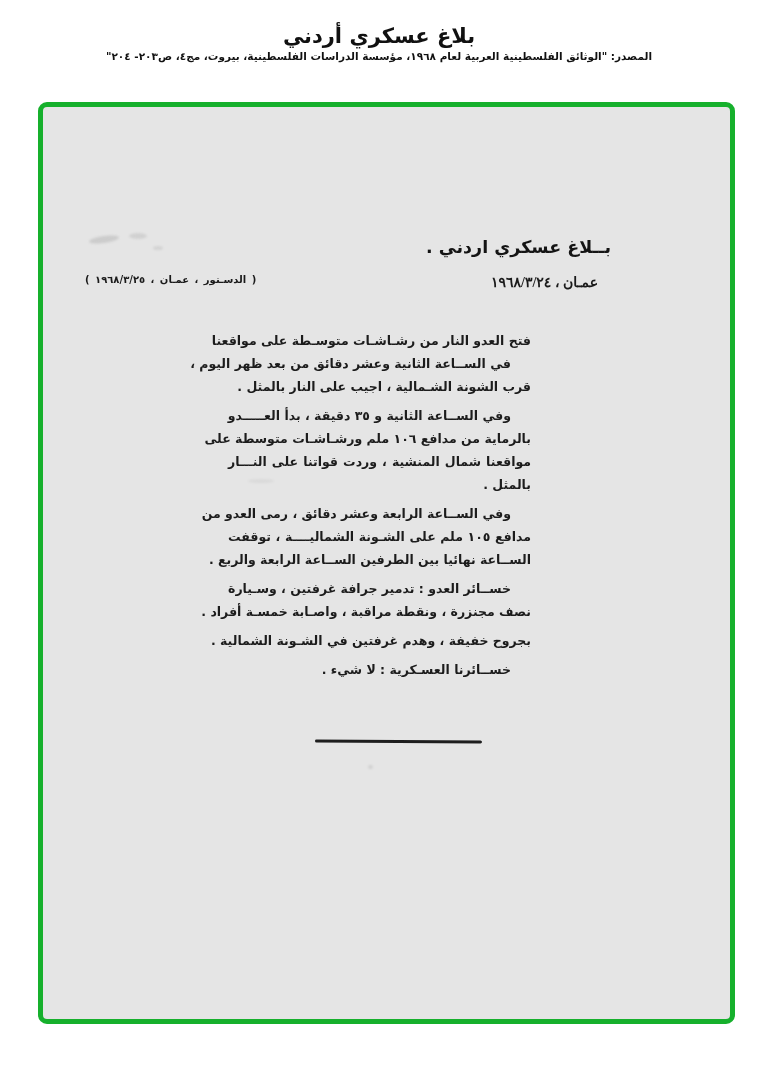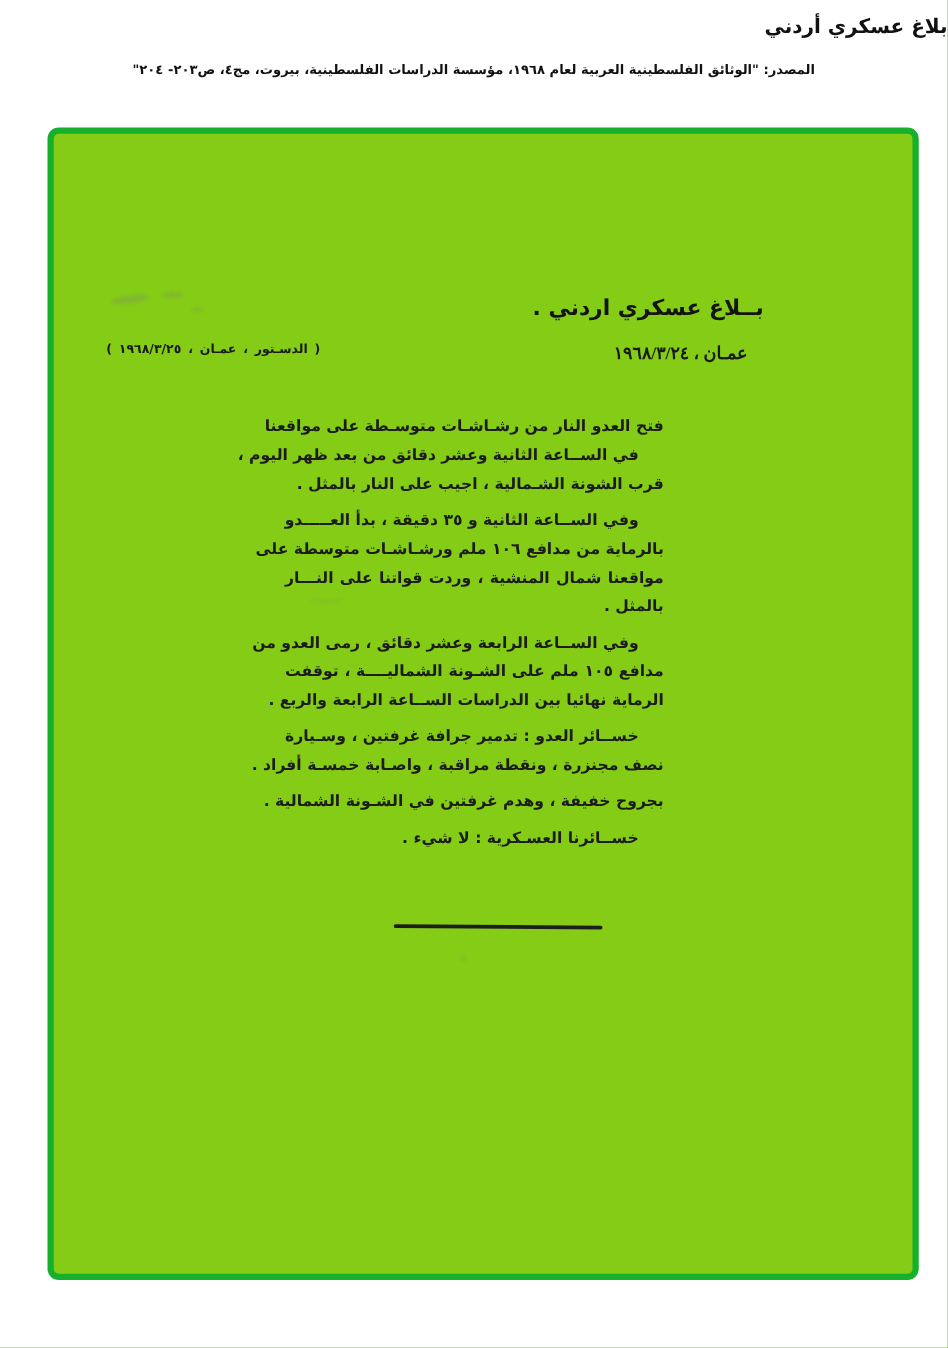--- a/index.html
+++ b/index.html
@@ -1,30 +1,30 @@
 <!DOCTYPE html>
 <html lang="ar"><head>
 <meta charset="utf-8">
 <style>
   html,body{margin:0;padding:0;}
   body{
     width:758px;height:1078px;position:relative;background:#ffffff;
     font-family:"DejaVu Sans",sans-serif;color:#1c1c1c;overflow:hidden;
   }
   .hdr-title{
-    position:absolute;top:11px;left:0;right:0;
-    direction:rtl;font-weight:bold;font-size:16px;color:#111;
+    position:absolute;top:24px;left:0;right:0;text-align:center;
+    direction:rtl;font-weight:bold;font-size:21px;color:#111;
   }
   .hdr-source{
     position:absolute;top:50px;left:0;right:0;text-align:center;
     direction:rtl;font-weight:bold;font-size:10.5px;color:#111;
   }
   .frame{
     position:absolute;left:38px;top:102px;width:687px;height:912px;
-    border:5px solid #16b02c;border-radius:9px;background:#84cc16;
+    border:5px solid #16b02c;border-radius:9px;background:#e5e5e5;
   }
   .doc-title{
     position:absolute;top:130px;right:119px;direction:rtl;white-space:nowrap;
     font-weight:bold;font-size:17.5px;color:#141414;letter-spacing:.5px;
   }
   .date-place{
     position:absolute;top:167px;right:132px;direction:rtl;white-space:nowrap;
     font-weight:bold;font-size:14px;color:#1a1a1a;font-family:Liberation Serif, serif;
   }
   .date-attrib{
@@ -80,21 +80,21 @@
       </div>
       <div class="para">
         <div class="line first">وفي الســاعة الثانية و ٣٥ دقيقة ، بدأ العـــــدو</div>
         <div class="line">بالرماية من مدافع ١٠٦ ملم ورشـاشـات متوسطة على</div>
         <div class="line">مواقعنا شمال المنشية ، وردت قواتنا على النـــار</div>
         <div class="line final">بالمثل .</div>
       </div>
       <div class="para">
         <div class="line first">وفي الســاعة الرابعة وعشر دقائق ، رمى العدو من</div>
         <div class="line">مدافع ١٠٥ ملم على الشـونة الشماليــــة ، توقفت</div>
-        <div class="line final">الرماية نهائيا بين الدراسات الســاعة الرابعة والربع .</div>
+        <div class="line final">الســاعة نهائيا بين الطرفين الســاعة الرابعة والربع .</div>
       </div>
       <div class="para">
         <div class="line first">خســائر العدو : تدمير جرافة غرفتين ، وسـيارة</div>
         <div class="line final">نصف مجنزرة ، ونقطة مراقبة ، واصـابة خمسـة أفراد .</div>
       </div>
       <div class="para">
         <div class="line final">بجروح خفيفة ، وهدم غرفتين في الشـونة الشمالية .</div>
       </div>
       <div class="para">
         <div class="line first final">خســائرنا العسـكرية : لا شيء .</div>

